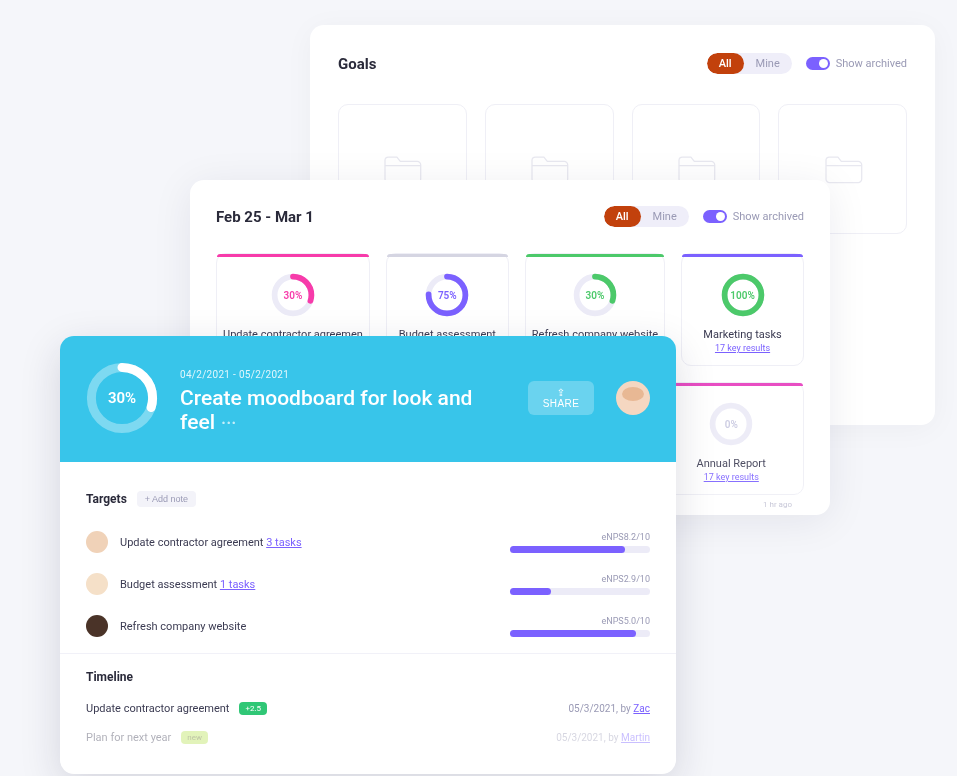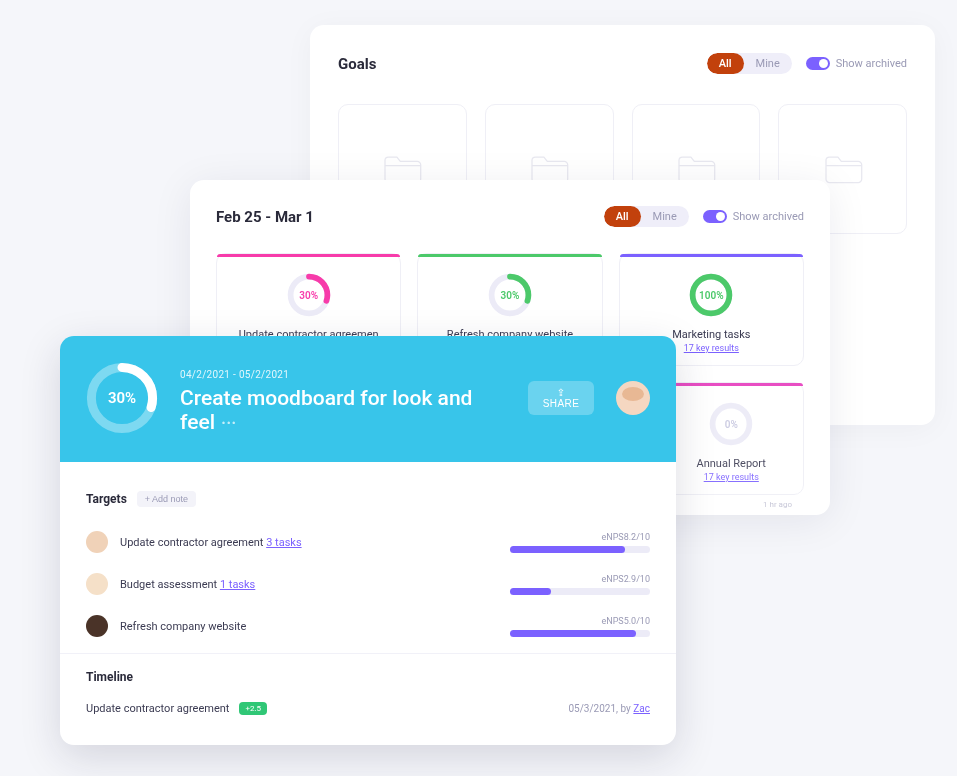--- a/index.html
+++ b/index.html
@@ -259,20 +259,31 @@
     <div class="ring">
       <svg viewBox="0 0 40 40">
         <circle class="ring-bg" cx="20" cy="20" r="16"></circle>
         <circle class="ring-val" cx="20" cy="20" r="16" style="stroke: rgb(247, 59, 170); stroke-dasharray: 100.531; stroke-dashoffset: 70.3717;"></circle>
       </svg>
       <div class="ring-label" style="color:#f73baa">30%</div>
     </div>
     <div class="goal-name">Update contractor agreemen</div>
     <div class="goal-sub">17 key results</div>
       </div>
+      <div class="goal-tile c-grey">
+    <div class="ring">
+      <svg viewBox="0 0 40 40">
+        <circle class="ring-bg" cx="20" cy="20" r="16"></circle>
+        <circle class="ring-val" cx="20" cy="20" r="16" style="stroke: rgb(123, 97, 255); stroke-dasharray: 100.531; stroke-dashoffset: 25.1327;"></circle>
+      </svg>
+      <div class="ring-label" style="color:#7b61ff">75%</div>
+    </div>
+    <div class="goal-name">Budget assessment</div>
+    <div class="goal-sub">14 key results</div>
+      </div>
       <div class="goal-tile c-green">
     <div class="ring">
       <svg viewBox="0 0 40 40">
         <circle class="ring-bg" cx="20" cy="20" r="16"></circle>
         <circle class="ring-val" cx="20" cy="20" r="16" style="stroke: rgb(76, 201, 106); stroke-dasharray: 100.531; stroke-dashoffset: 70.3717;"></circle>
       </svg>
       <div class="ring-label" style="color:#4cc96a">30%</div>
     </div>
     <div class="goal-name">Refresh company website</div>
     <div class="goal-sub">22 key results</div>
@@ -389,15 +400,22 @@
 
     <h3 style="font-size:12px;font-weight:700;color:#2a2a3a;margin-bottom:10px;">Timeline</h3>
     <div id="timeline-list">
         <div class="timeline-row">
     <span>Update contractor agreement</span>
     <span class="badge green">+2.5</span>
     <span class="tl-meta">
       05/3/2021, by <a href="#">Zac</a>
     </span>
         </div>
+        <div class="timeline-row faded">
+    <span>Plan for next year</span>
+    <span class="badge lime">new</span>
+    <span class="tl-meta">
+      05/3/2021, by <a href="#">Martin</a>
+    </span>
+        </div>
       </div>
   </div>
 </div>
 
 </body></html>

